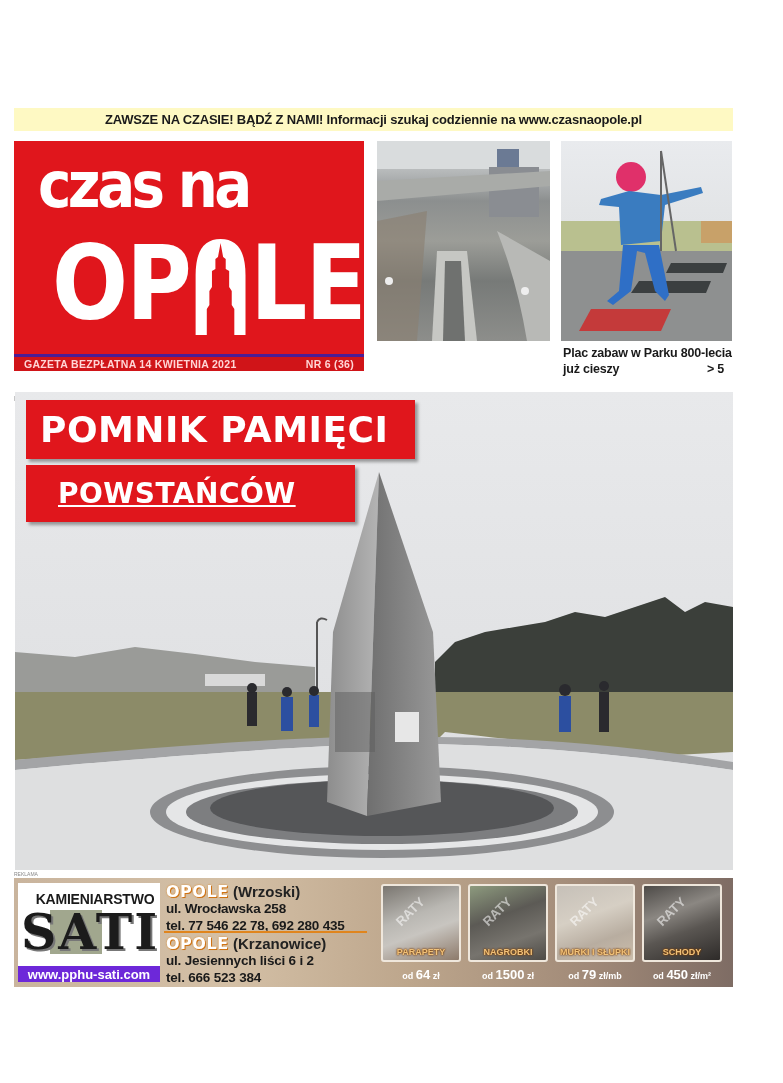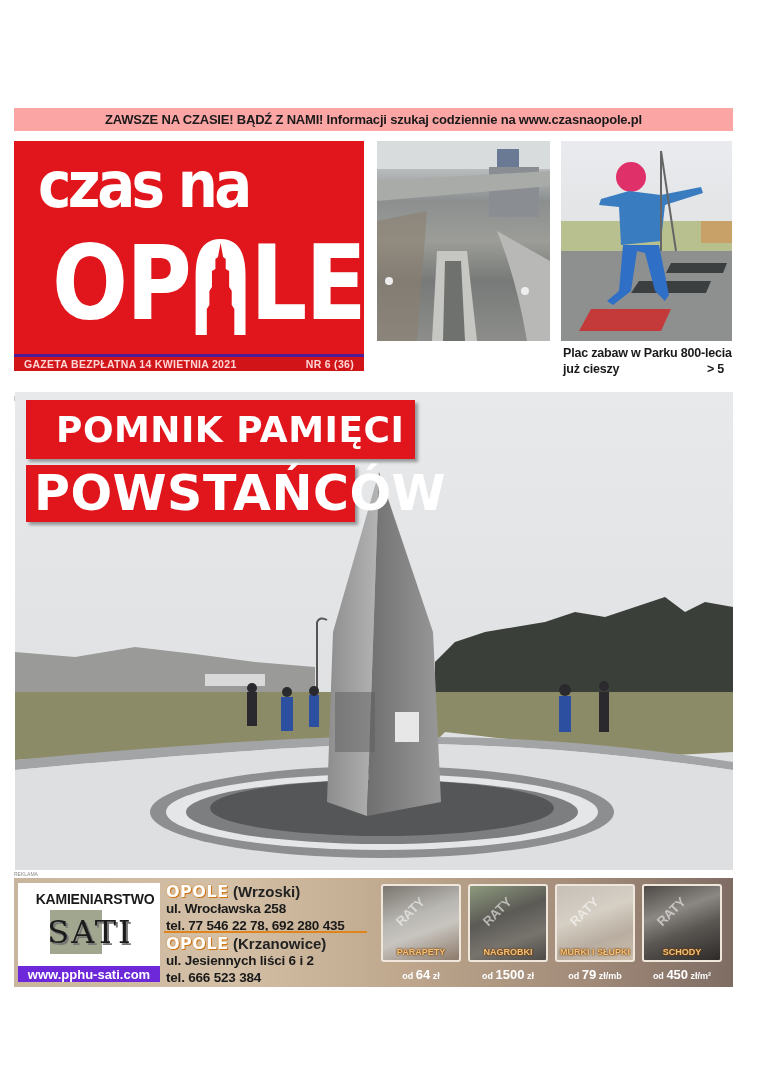--- a/index.html
+++ b/index.html
@@ -4,21 +4,21 @@
 <style>
   * { box-sizing: border-box; margin: 0; padding: 0; }
   html, body { width: 783px; height: 1083px; background: #ffffff; overflow: hidden; }
   body { position: relative; font-family: "Liberation Sans", sans-serif; }
 
   .page { position: absolute; left: 0; top: 0; width: 783px; height: 1083px; background: #fff; }
 
   
   .top-banner {
     position: absolute; left: 14px; top: 108px; width: 719px; height: 23px;
-    background: #fca5a5; display: flex; align-items: center; justify-content: center;
+    background: #fef9c3; display: flex; align-items: center; justify-content: center;
     font-family: "Liberation Sans", sans-serif; font-weight: bold; font-size: 13px;
     color: #1a1a1a; letter-spacing: -0.2px;
   }
 
   
   .masthead {
     position: absolute; left: 14px; top: 141px; width: 350px; height: 216px;
     background: #e0161c; border-bottom: 3px solid #4c1d95;
   }
   .masthead .line1 {
@@ -60,37 +60,37 @@
   
   .main-photo {
     position: absolute; left: 15px; top: 392px; width: 718px; height: 478px; overflow: hidden;
     background: #e2e3e5;
   }
   .headline-box {
     position: absolute; background: #e0161c; color: #fff; font-family: "DejaVu Sans", sans-serif;
     font-weight: bold; box-shadow: 3px 3px 3px rgba(0,0,0,0.35); letter-spacing: 0.5px;
     display: flex; align-items: center;
   }
-  .hl1 { left: 26px; top: 400px; width: 389px; height: 59px; font-size: 36px; padding-left: 30px; }
-  .hl2 { left: 26px; top: 465px; width: 329px; height: 57px; font-size: 49px; padding-left: 8px; }
+  .hl1 { left: 26px; top: 400px; width: 389px; height: 59px; font-size: 36px; padding-left: 14px; }
+  .hl2 { left: 26px; top: 465px; width: 329px; height: 57px; font-size: 28px; padding-left: 32px; text-decoration: underline; }
 
   
   .ad {
     position: absolute; left: 14px; top: 878px; width: 719px; height: 109px;
     background: linear-gradient(90deg, #c9b49d 0%, #d4c0a6 30%, #bda68c 55%, #a18a78 80%, #7e6c64 100%);
     overflow: hidden;
   }
   .ad-tag { position: absolute; left: 14px; top: 871px; font-size: 5px; color: #888; }
   .sati-logo { position: absolute; left: 4px; top: 5px; width: 142px; height: 99px; background: #fff; }
   .sati-logo .brand-top { position: absolute; left: 0; width: 100%; top: 8px; text-align: center;
     font-weight: bold; font-size: 14px; color: #1a1a1a; letter-spacing: -0.2px; padding-left: 12px; }
   .sati-logo .brand-main { position: absolute; left: 10px; top: 27px; width: 124px; height: 44px;
     background: linear-gradient(90deg, #fff 0%, #fff 18%, #a1a78e 18%, #a1a78e 60%, #fff 60%); display: flex;
-    align-items: center; justify-content: center; font-family: "DejaVu Serif", serif; font-weight: normal;
-    font-size: 32px; color: #1b1b1b; letter-spacing: 2px; text-shadow: 2px 2px 0 #777; }
+    align-items: center; justify-content: center; font-family: "DejaVu Serif", serif; font-weight: bold;
+    font-size: 49px; color: #1b1b1b; letter-spacing: 2px; text-shadow: 2px 2px 0 #777; }
   .sati-logo .brand-url { position: absolute; left: 0; bottom: 0; width: 100%; height: 16px; background: #6d28d9;
     color: #fff; font-weight: bold; font-size: 13px; display: flex; align-items: center; justify-content: center; }
 
   .ad-addr { position: absolute; left: 152px; color: #1a1a1a; font-weight: bold; line-height: 17px; }
   .ad-addr .city { font-family: "DejaVu Sans", sans-serif; color: #fff; font-size: 16px;
     text-shadow: 0 0 2px #e0851d, 1px 1px 0 #c96e12; letter-spacing: 0.5px; }
   .ad-addr .district { font-size: 15px; color: #222; }
   .ad-addr .line { font-size: 13.5px; letter-spacing: -0.2px; }
   .addr1 { top: 5px; }
   .addr2 { top: 57px; }

